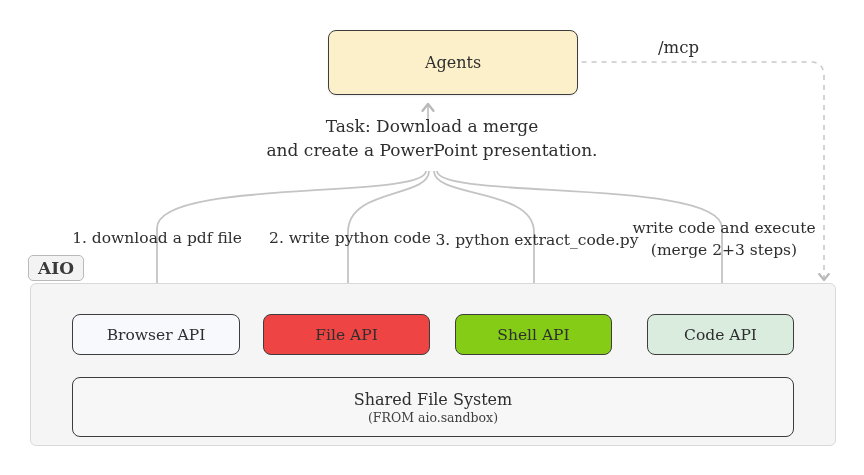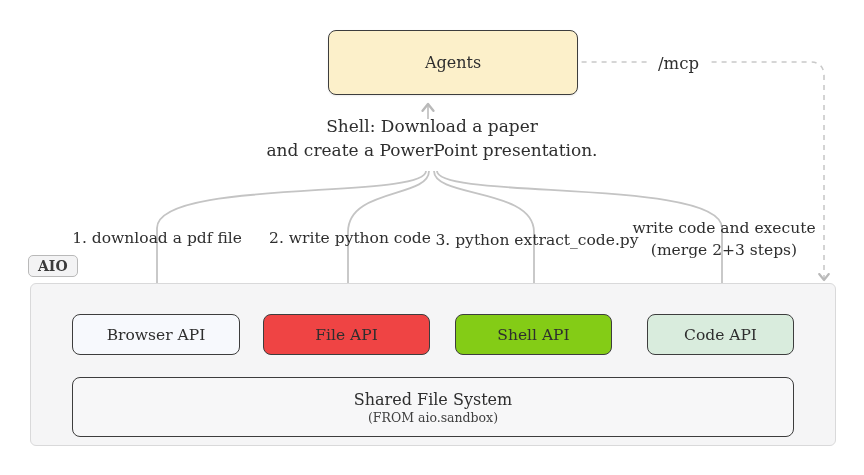--- a/index.html
+++ b/index.html
@@ -18,41 +18,41 @@
     border:1.6px solid #3d3d3d;border-radius:8px;
     box-sizing:border-box;
     font-size:15.5px;
   }
   .agents-box{
     left:328px;top:30px;width:250px;height:65px;
     font-size:16px;
     box-shadow:0 1px 2px rgba(0,0,0,0.08);
   }
   .mcp-label{
-    position:absolute;left:648px;top:52px;
+    position:absolute;left:648px;top:36px;
     background:#ffffff;padding:2px 10px;
     font-size:16.5px;
   }
   .task-text{
     position:absolute;left:232px;top:114px;width:400px;
     text-align:center;font-size:17px;line-height:1.42;
   }
   .branch-label{
     position:absolute;text-align:center;font-size:15.5px;line-height:1.4;
   }
   .branch-1{left:57px;top:228px;width:200px;}
   .branch-2{left:255px;top:228px;width:190px;}
   .branch-3{left:430px;top:230px;width:214px;}
   .branch-4{left:626px;top:218px;width:196px;}
   .aio-tag{
     position:absolute;left:28px;top:255px;
     padding:2px 9px;
     border:1.3px solid #b9b9b9;border-radius:5px;
     background:#f3f3f4;color:#3a3a3a;
-    font-weight:bold;font-size:14px;
+    font-weight:bold;font-size:17px;
   }
   .aio-container{
     position:absolute;left:30px;top:283px;width:806px;height:163px;
     background:#f5f5f6;
     border:1.3px solid #d9d9da;border-radius:6px;
     box-sizing:border-box;
   }
   .api-box{top:314px;height:41px;}
   .api-browser{left:72px;width:168px;}
   .api-file{left:263px;width:167px;}
@@ -91,21 +91,21 @@
     <path d="M 824 280 L 824 76 Q 824 62 810 62 L 542 62" fill="none" stroke="#c9c9c9" stroke-width="1.6" stroke-dasharray="5 5" marker-start="url(#arrowhead-rev)" marker-end="url(#arrowhead)"></path>
   </svg>
 
   <div class="node agents-box" style="background-color: rgb(252, 240, 202);">
     <span>Agents</span>
   </div>
 
   <div class="mcp-label">/mcp</div>
 
   <div class="task-text">
-    <div>Shell: Download a paper</div>
+    <div>Task: Download a merge</div>
     <div>and create a PowerPoint presentation.</div>
   </div>
 
   <div class="branch-label branch-1">1. download a pdf file</div>
   <div class="branch-label branch-2">2. write python code</div>
   <div class="branch-label branch-3">3. python extract_code.py</div>
   <div class="branch-label branch-4">
     <div>write code and execute</div>
     <div>(merge 2+3 steps)</div>
   </div>

